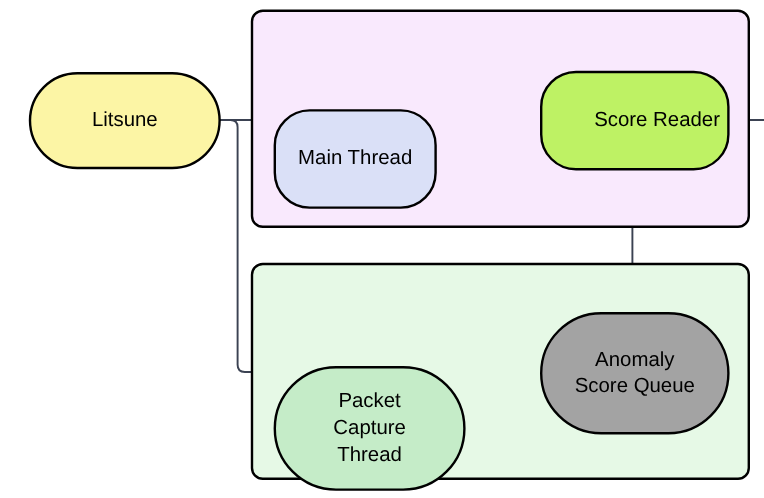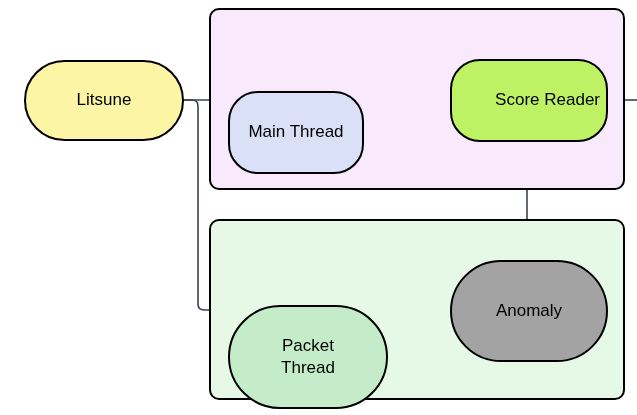--- a/index.html
+++ b/index.html
@@ -157,23 +157,25 @@
     <span>Main Thread</span>
   </div>
 
   <div class="node" id="node-score-reader">
     <span>Score Reader</span>
   </div>
 
   <div class="node" id="node-capture-thread">
     <span>
         <span>Packet</span>
+        <span>Capture</span>
         <span>Thread</span>
       </span>
   </div>
 
   <div class="node" id="node-score-queue">
     <span>
         <span>Anomaly</span>
+        <span>Score Queue</span>
       </span>
   </div>
 
 </div>
 
 </body></html>

